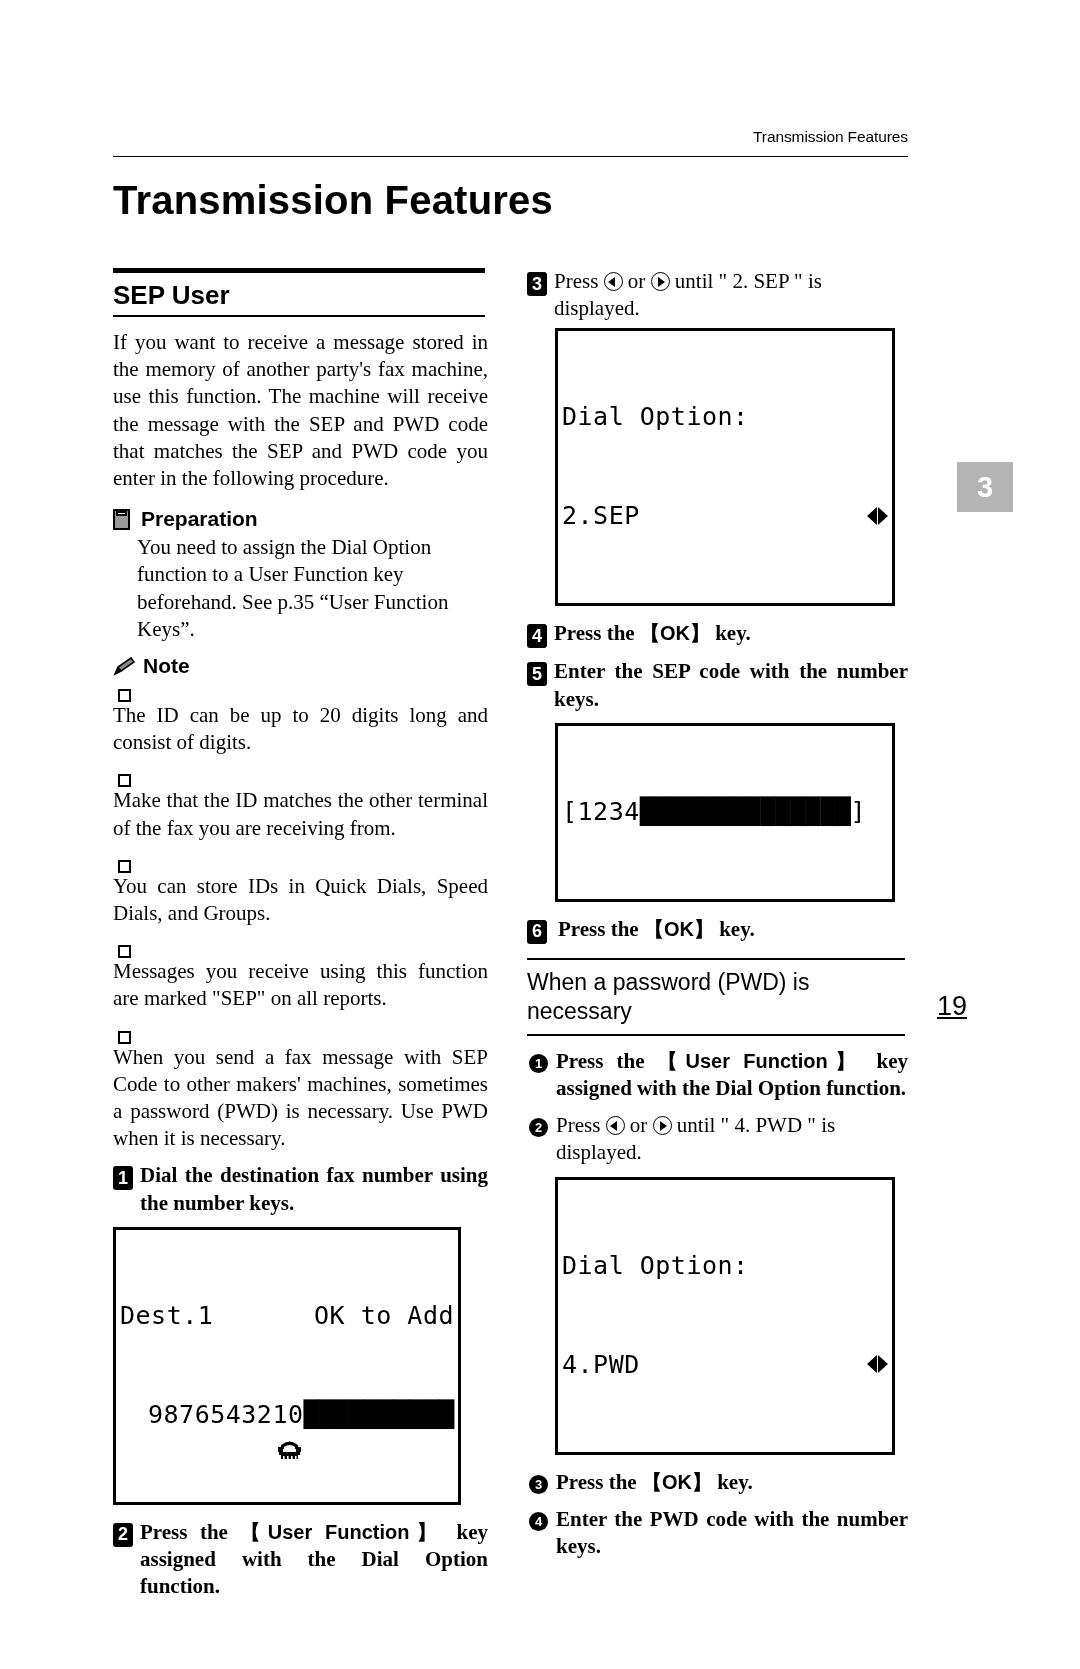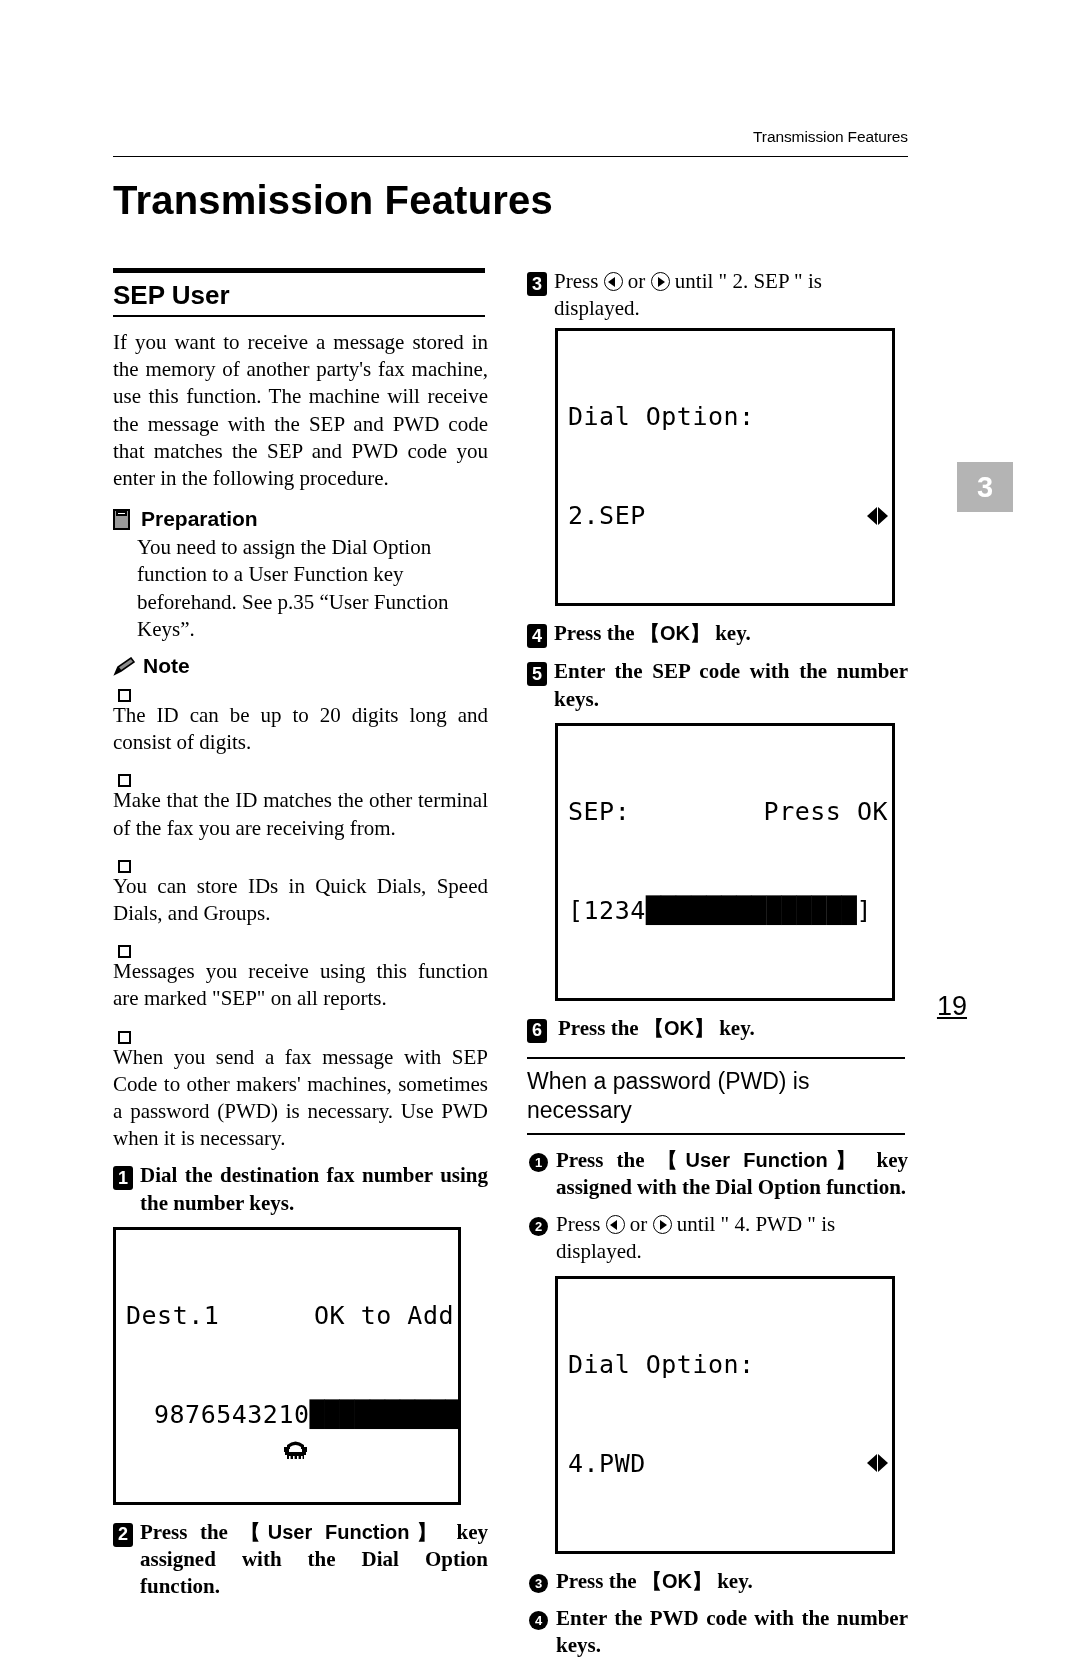--- a/index.html
+++ b/index.html
@@ -273,21 +273,21 @@
 
   
   .lcd {
     border: 3px solid #000;
     background: #fff;
     box-sizing: border-box;
     font-family: "DejaVu Sans Mono", "Liberation Mono", monospace;
     font-size: 25px;
     line-height: 33px;
     letter-spacing: 0.5px;
-    padding: 3px 4px 5px 10px;
+    padding: 3px 4px 5px 4px;
     margin: 6px 0 14px 0;
     position: relative;
     overflow: hidden;
     white-space: pre;
   }
   .lcd-row {
     display: flex;
     align-items: center;
     height: 33px;
     white-space: pre;
@@ -483,25 +483,20 @@
       <span class="step-text nojust"><span>Press the </span><span class="keycap">【OK】</span><span> key.</span></span>
     </div>
 
     <div class="step">
       <span class="step-num">5</span>
       <span class="step-text">Enter the SEP code with the number keys.</span>
     </div>
 
     <div class="lcd" style="width:340px;margin-left:28px;">
       <div class="lcd-row">
-        <span class="lcd-left">SEP:</span>
-        <span class="lcd-spacer"></span>
-        <span class="lcd-right">Press OK</span>
-      </div>
-      <div class="lcd-row">
         <span>[1234</span>
         <span class="blocks">██████████████</span>
         <span>]</span>
       </div>
     </div>
 
     <div class="step">
       <span class="step-num">6</span>
       <span class="step-text nojust" style="margin-left:4px;"><span>Press the </span><span class="keycap">【OK】</span><span> key.</span></span>
     </div>

